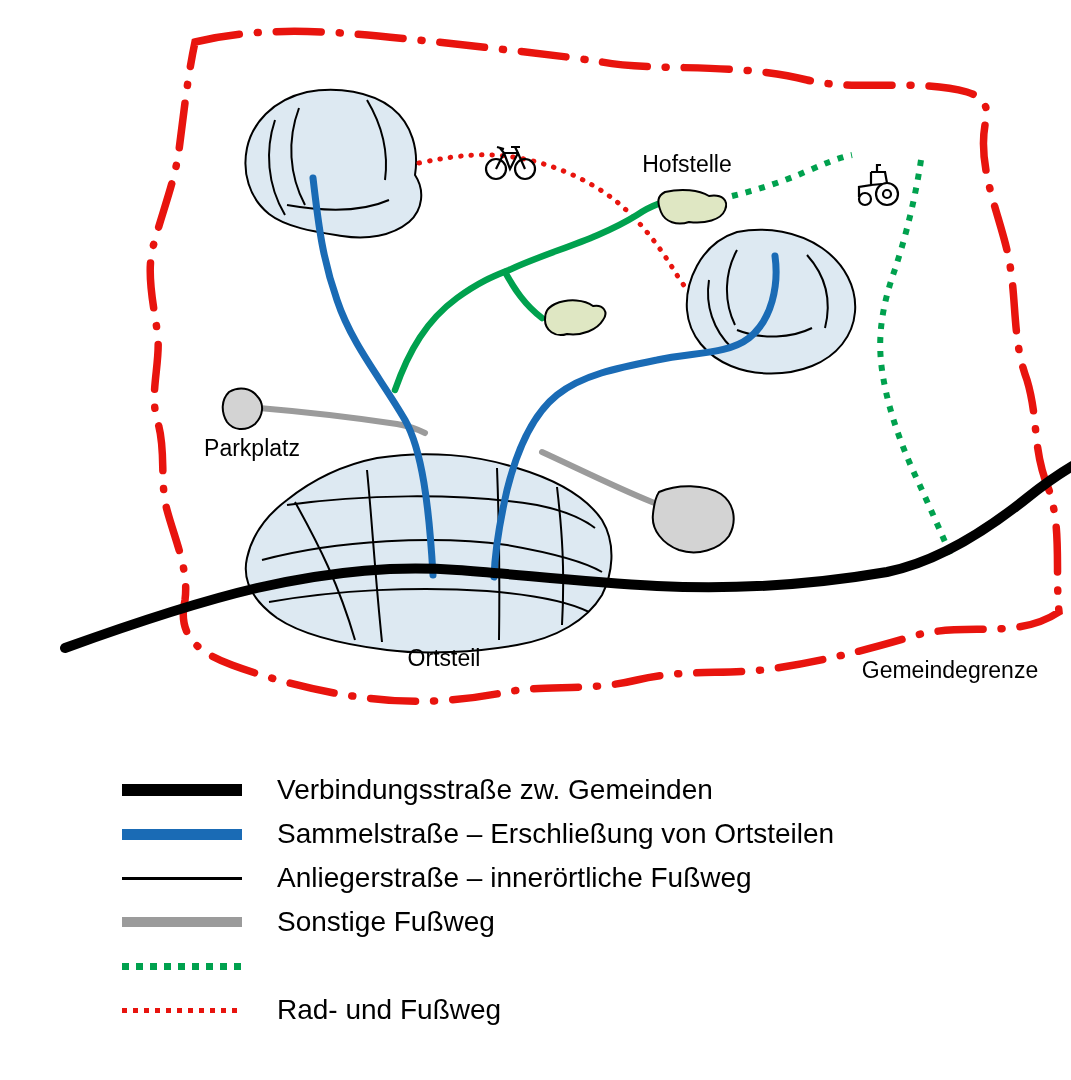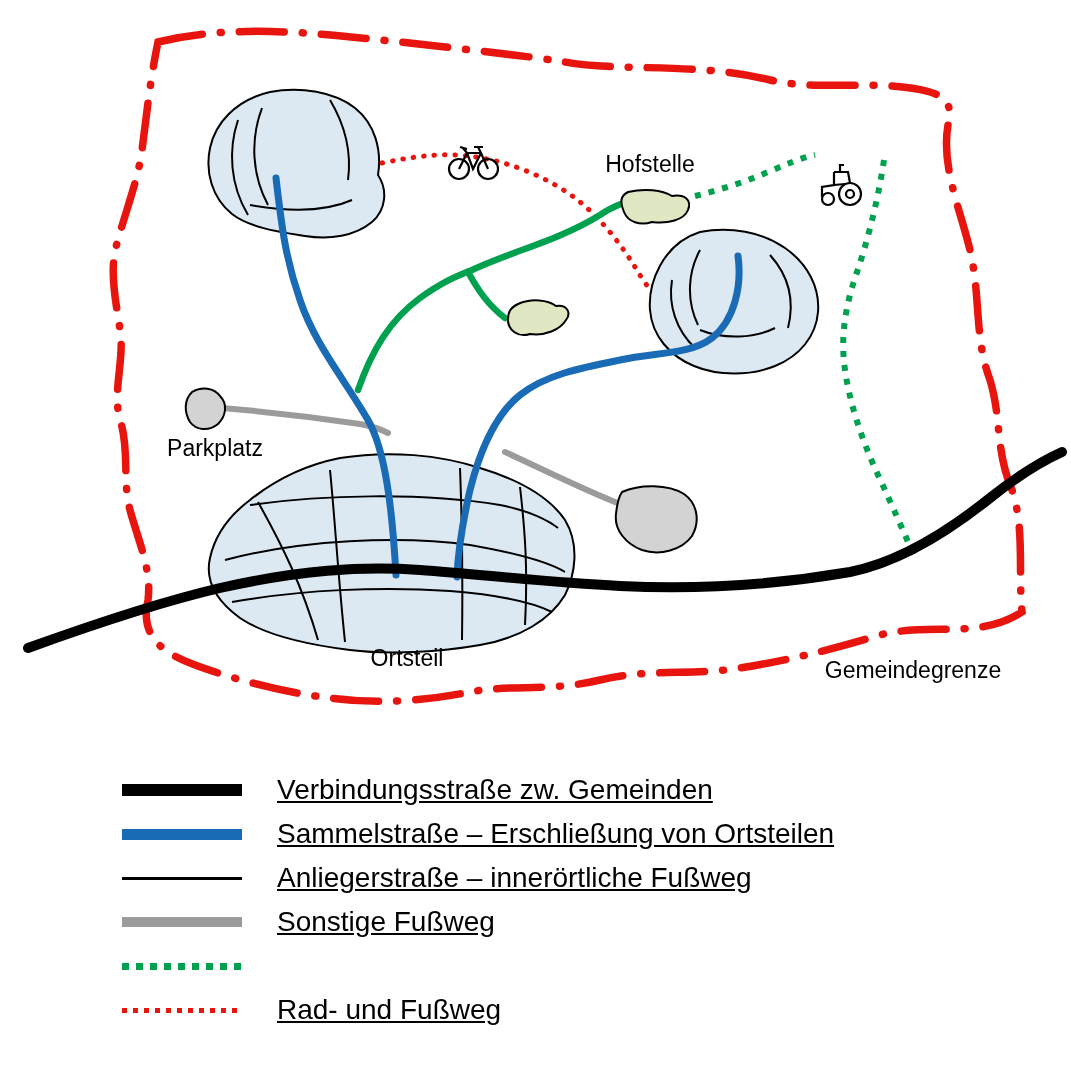--- a/index.html
+++ b/index.html
@@ -1,22 +1,22 @@
 <!DOCTYPE html>
 <html><head>
 <meta charset="utf-8">
 <style>
   html,body{margin:0;padding:0;background:#ffffff;}
   body{
     width:1071px;height:1080px;overflow:hidden;
     font-family:"Liberation Sans", sans-serif;color:#000;
   }
-  .map-wrap{width:1026px;height:718px;position:relative;}
+  .map-wrap{width:1026px;height:718px;position:relative;padding-left:37px;}
   svg text{font-family:"Liberation Sans", sans-serif;font-size:23px;fill:#000;}
-  .legend{margin:50px 0 0 122px;text-decoration:underline;}
+  .legend{margin:50px 0 0 122px;}
   .legend-row{display:flex;align-items:center;height:44px;}
   .swatch-cell{width:125px;flex:0 0 125px;display:flex;align-items:center;}
   .swatch{width:120px;}
   .sw-road-main{height:12px;background:#000;}
   .sw-road-collector{height:11px;background:#1a6bb5;}
   .sw-road-residential{height:3px;background:#000;}
   .sw-road-access{height:8px;background:#00a14e;}
   .sw-road-other{height:10px;background:#9b9b9b;}
   .sw-track-farm{height:7px;background:repeating-linear-gradient(to right,#00a14e 0 7px,transparent 7px 14px);}
   .sw-path-bike-foot{height:5px;background:repeating-linear-gradient(to right,#e8140e 0 5px,transparent 5px 11px);}

